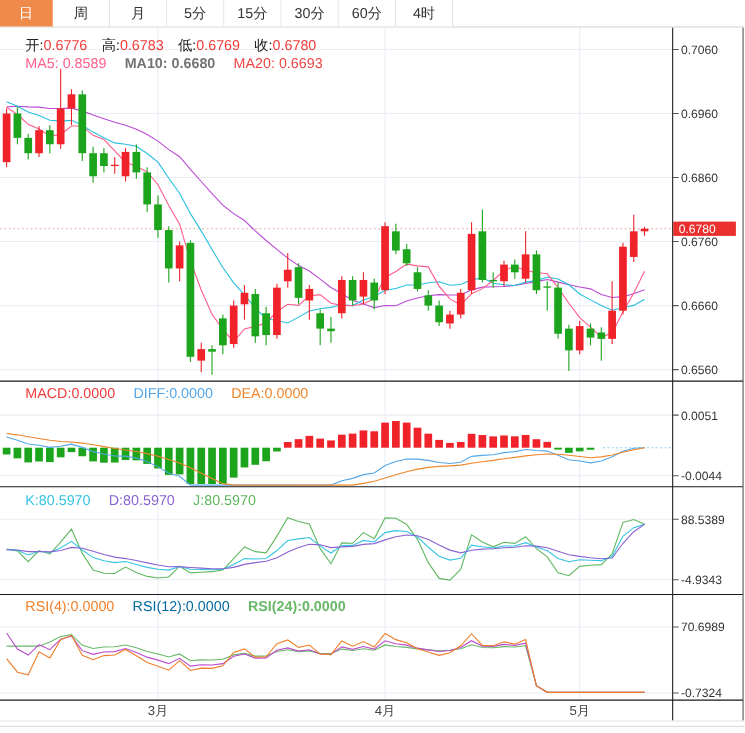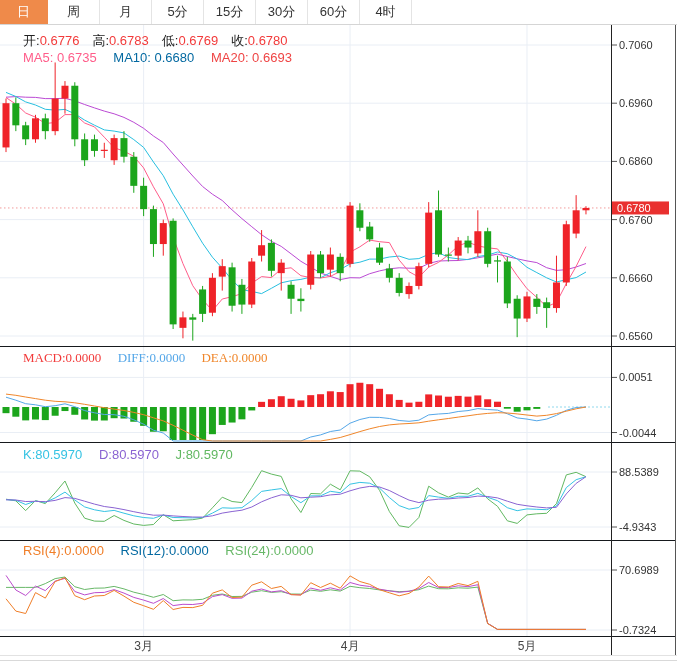--- a/index.html
+++ b/index.html
@@ -11,24 +11,24 @@
           border-bottom:1px solid #d5d5d5;display:flex;z-index:3;}
   .tab{width:52px;height:24px;line-height:24px;text-align:center;font-size:13px;color:#333;
        border-right:1px solid #e4e4e4;cursor:pointer;box-sizing:border-box;background:#fff;}
   .tab:first-child{width:48px;}
   .tab.selected{background:#ef8a4a;color:#fff;border-right:1px solid #ef8a4a;}
   
   .hdr{position:absolute;left:3px;z-index:2;font-size:13px;white-space:nowrap;margin-left:20px;}
   .hdr span{margin-right:13px;}
   .lbl{color:#222;margin-right:0 !important;}
   .val-red{color:#f23a3a;margin-right:13px;}
-  .c-ma5{color:#ff5d8a;} .c-ma10{color:#0369a1;} .c-ma20{color:#ef4444;}
+  .c-ma5{color:#ff5d8a;} .c-ma10{color:#737373;font-weight:bold;} .c-ma20{color:#ef4444;}
   .c-macd{color:#f23a3a;} .c-diff{color:#55a7e8;} .c-dea{color:#f0862a;}
   .c-k{color:#36c3e3;} .c-d{color:#8a63d2;} .c-j{color:#61b861;}
-  .c-rsi6{color:#f07e28;} .c-rsi12{color:#0369a1;} .c-rsi24{color:#68b868;}
+  .c-rsi6{color:#f07e28;} .c-rsi12{color:#0369a1;} .c-rsi24{color:#68b868;font-weight:bold;}
 </style>
 </head>
 <body>
 
 <div id="app">
   <svg id="chart-svg" width="677" height="666">
       <line x1="143.62" y1="24" x2="143.62" y2="637" stroke="#e9eef5" stroke-width="1"></line>
       <line x1="350.05" y1="24" x2="350.05" y2="637" stroke="#e9eef5" stroke-width="1"></line>
       <line x1="526.99" y1="24" x2="526.99" y2="637" stroke="#e9eef5" stroke-width="1"></line>
       <line x1="0" y1="45" x2="612" y2="45" stroke="#e9eef5" stroke-width="1"></line>
@@ -279,26 +279,26 @@
     <div class="tab">30分</div>
     <div class="tab">60分</div>
     <div class="tab">4时</div>
   </div>
 
   <div class="hdr" style="top:32px;">
     <span class="lbl">开:</span><span class="val-red">0.6776</span><span class="lbl">高:</span><span class="val-red">0.6783</span><span class="lbl">低:</span><span class="val-red">0.6769</span><span class="lbl">收:</span><span class="val-red">0.6780</span>
   </div>
 
   <div class="hdr" style="top:50px;">
-    <span class="c-ma5">MA5: 0.6735</span>
+    <span class="c-ma5">MA5: 0.8589</span>
     <span class="c-ma10">MA10: 0.6680</span>
     <span class="c-ma20">MA20: 0.6693</span>
   </div>
 
-  <div class="hdr" style="top:350px;font-family:Liberation Serif, serif;">
+  <div class="hdr" style="top:350px;">
     <span class="c-macd">MACD:0.0000</span>
     <span class="c-diff">DIFF:0.0000</span>
     <span class="c-dea">DEA:0.0000</span>
   </div>
 
   <div class="hdr" style="top:447px;text-align:right;">
     <span class="c-k">K:80.5970</span>
     <span class="c-d">D:80.5970</span>
     <span class="c-j">J:80.5970</span>
   </div>

